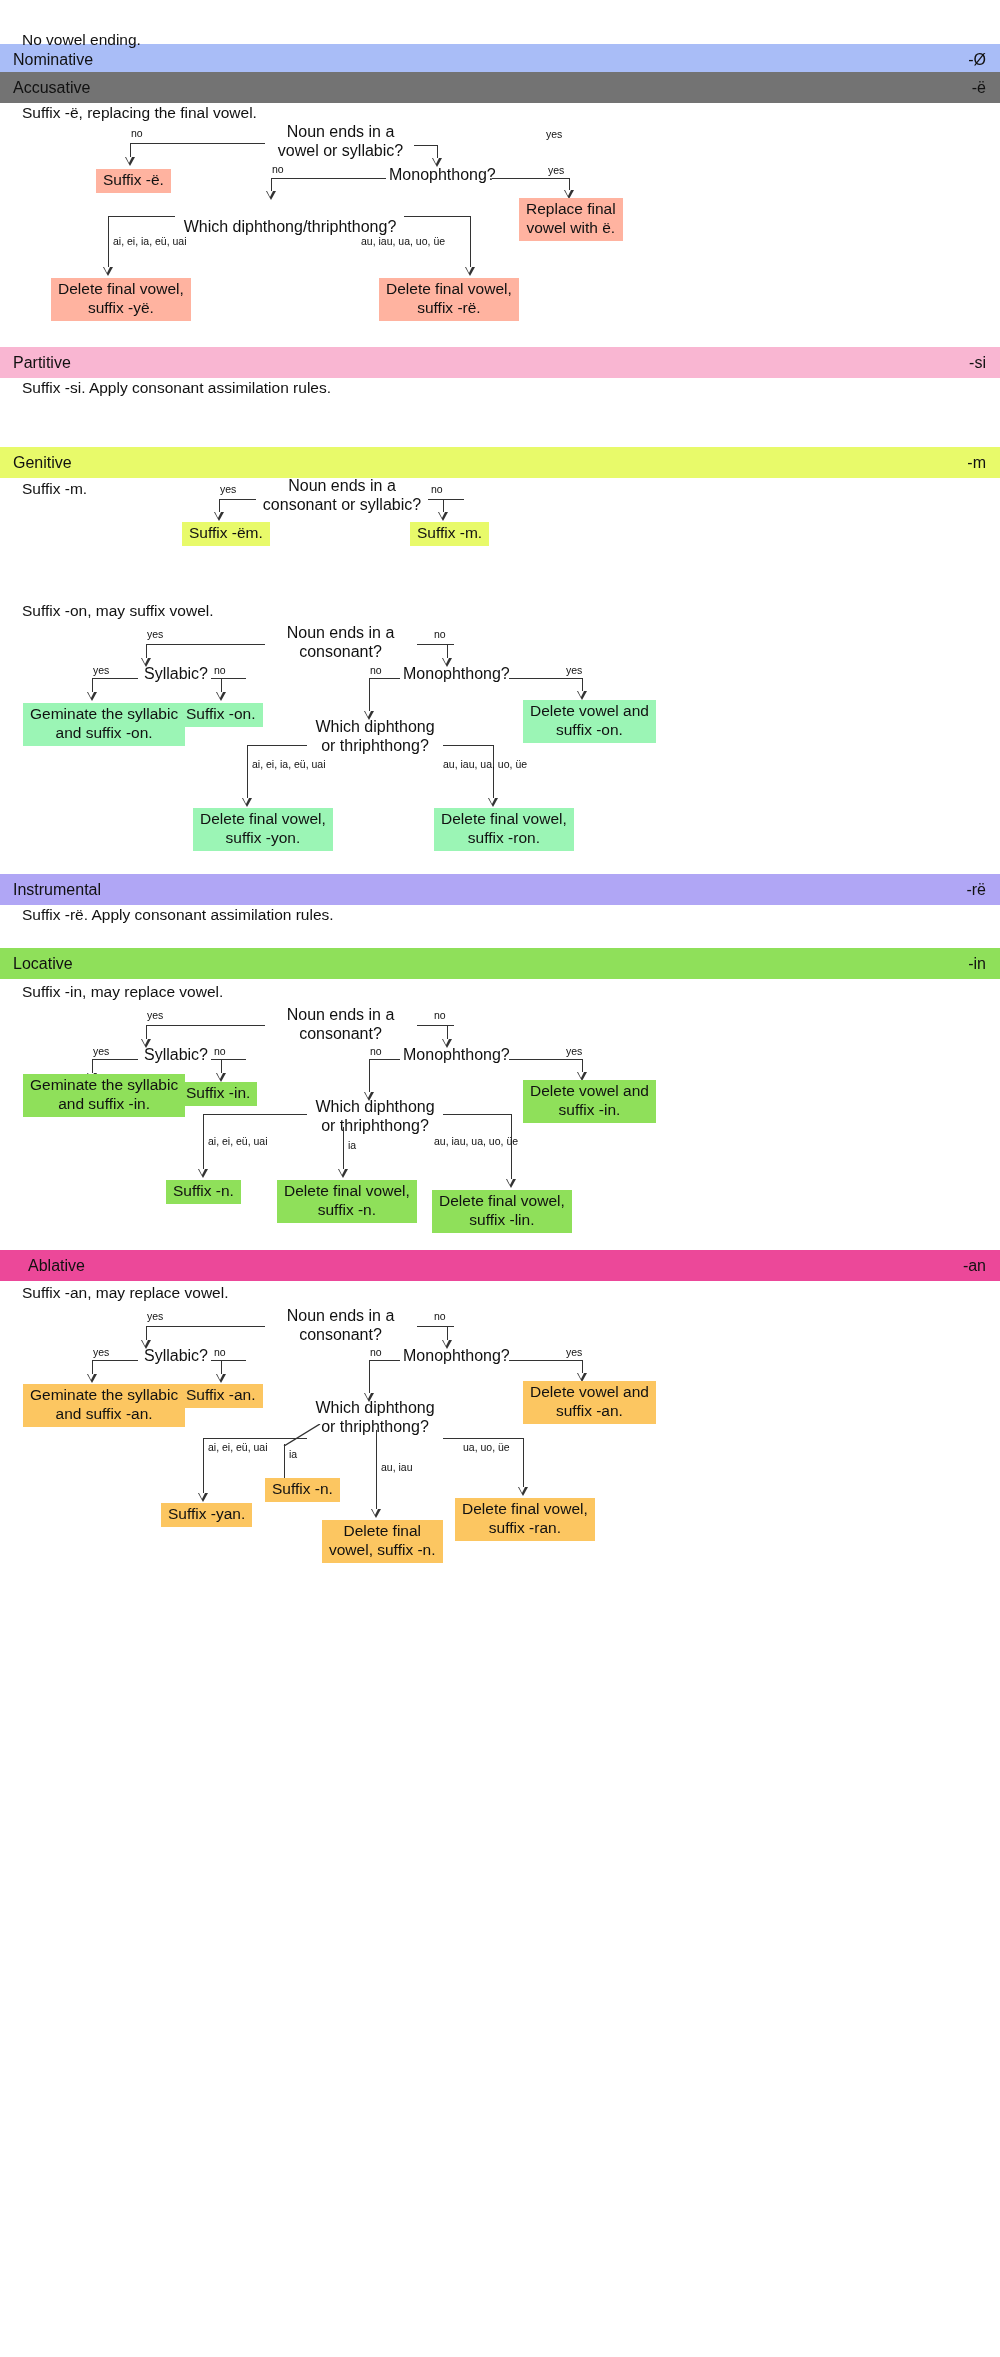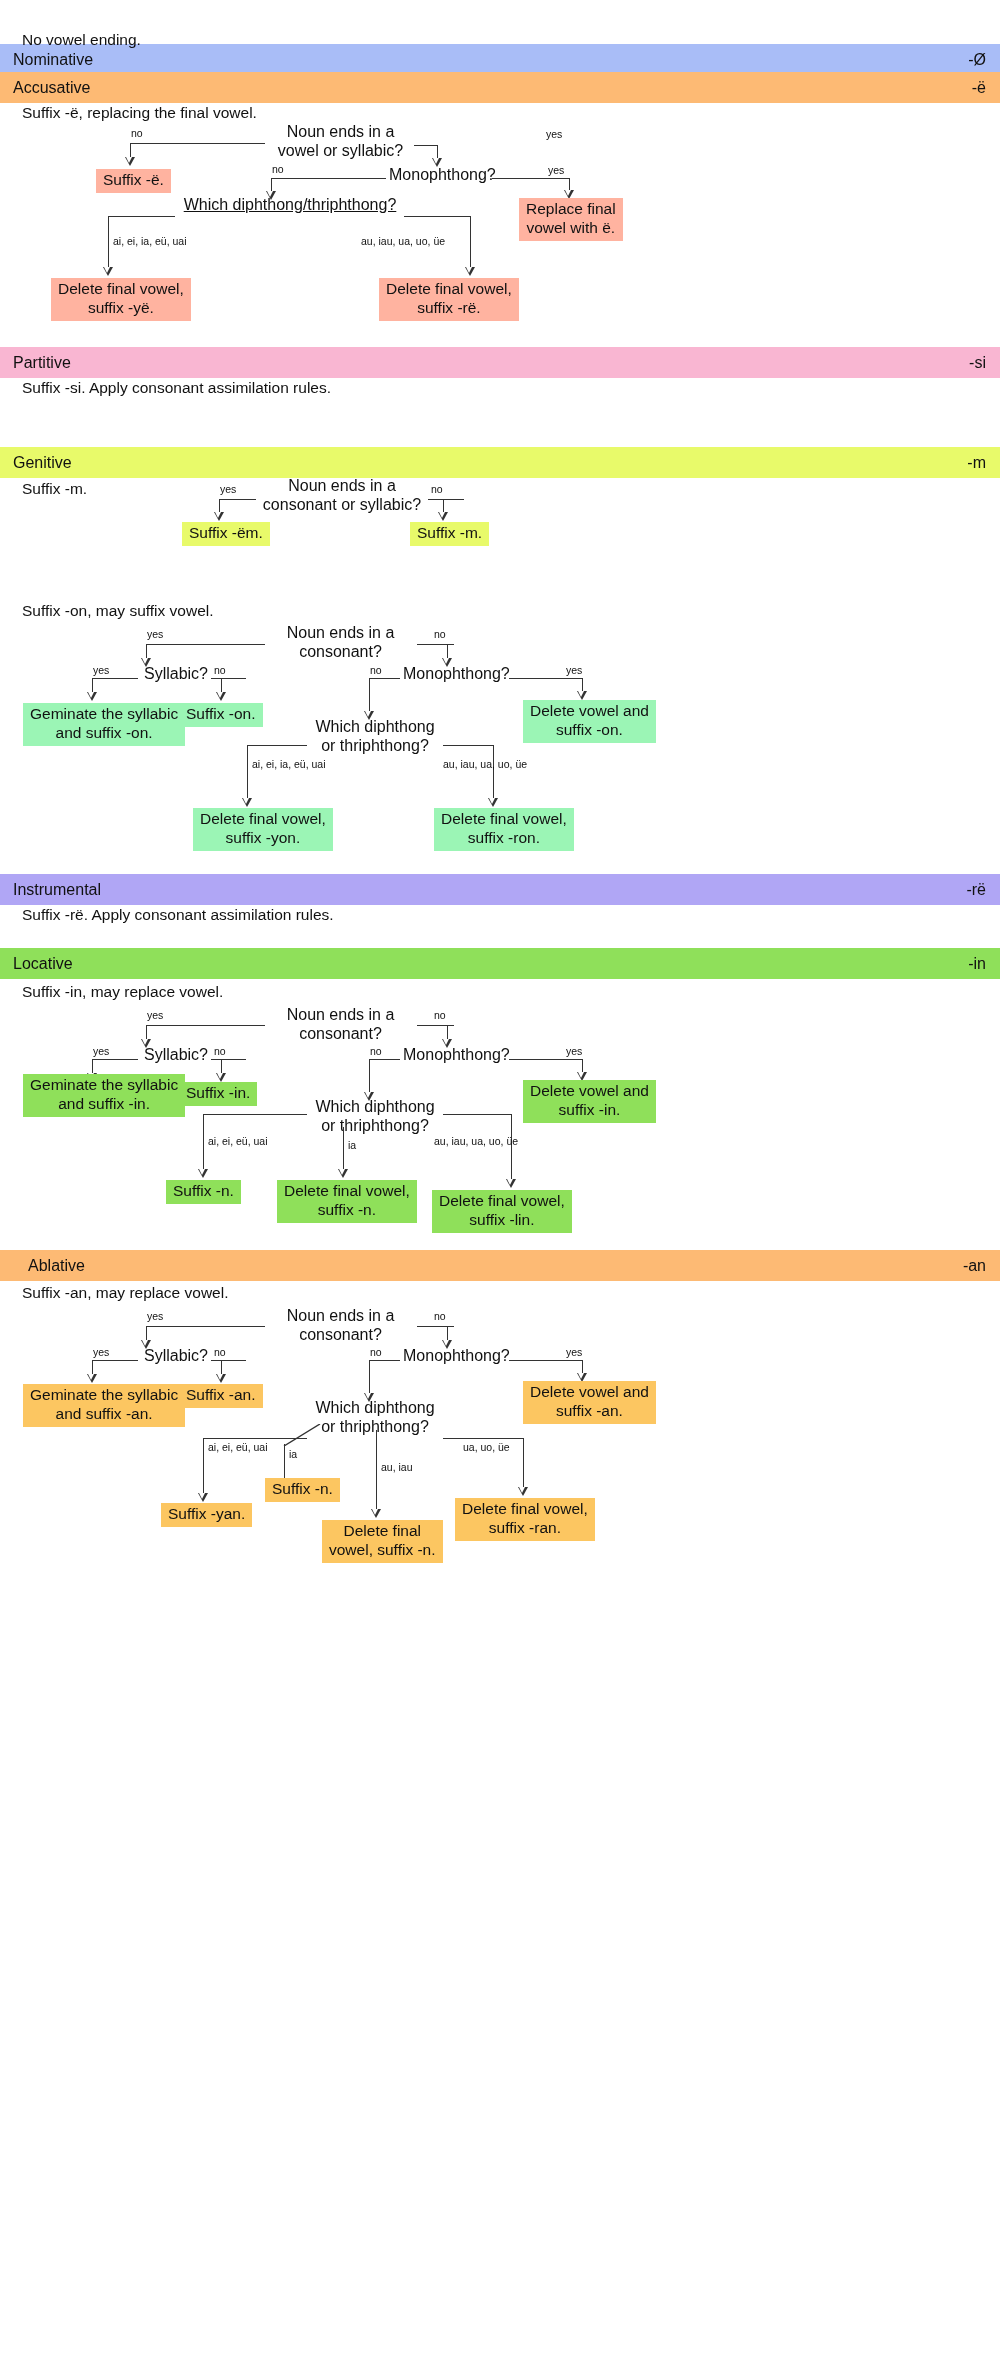--- a/index.html
+++ b/index.html
@@ -86,21 +86,21 @@
 <body>
 
 <div class="page">
 
   <div class="case-bar" style="top:0px;background:#a9bdf7;margin-top:44px;">
     <span>Nominative</span>
     <span>-Ø</span>
   </div>
   <div class="case-desc" style="top:32px;">No vowel ending.</div>
 
-  <div class="case-bar" style="top:72px;background:#fdba74;align-items:center;">
+  <div class="case-bar" style="top:72px;background:#737373;align-items:center;">
     <span>Accusative</span>
     <span>-ë</span>
   </div>
   <div class="case-desc" style="top:105px;">Suffix -ë, replacing the final vowel.</div>
 
   <div class="node q" style="left:268px;top:123px;width:145px;">
     <div>Noun ends in a</div>
     <div>vowel or syllabic?</div>
   </div>
 
@@ -124,21 +124,21 @@
 
   <span class="edge-label" style="left:548px;top:165px;">yes</span>
   <div class="hline" style="left:492px;top:178px;width:77px;"></div>
   <div class="vline" style="left:569px;top:178px;height:13px;"></div>
   <div class="arrow" style="left:563.5px;top:190px;"></div>
   <div class="box" style="left:519px;top:198px;background:#ffb3a0;">
     <div>Replace final</div>
     <div>vowel with ë.</div>
   </div>
 
-  <div class="node q" style="left:180px;top:196px;width:220px;text-decoration:underline;">Which diphthong/thriphthong?</div>
+  <div class="node q" style="left:180px;top:218px;width:220px;">Which diphthong/thriphthong?</div>
 
   <div class="hline" style="left:108px;top:216px;width:67px;"></div>
   <div class="vline" style="left:108px;top:216px;height:52px;"></div>
   <div class="arrow" style="left:102.5px;top:267px;"></div>
   <span class="edge-label" style="left:113px;top:236px;">ai, ei, ia, eü, uai</span>
   <div class="box" style="left:51px;top:278px;background:#ffb3a0;">
     <div>Delete final vowel,</div>
     <div>suffix -yë.</div>
   </div>
 
@@ -322,21 +322,21 @@
 
   <div class="hline" style="left:443px;top:1114px;width:68px;"></div>
   <div class="vline" style="left:511px;top:1114px;height:66px;"></div>
   <div class="arrow" style="left:505.5px;top:1179px;"></div>
   <span class="edge-label" style="left:434px;top:1136px;">au, iau, ua, uo, üe</span>
   <div class="box" style="left:432px;top:1190px;background:#8fe05a;">
     <div>Delete final vowel,</div>
     <div>suffix -lin.</div>
   </div>
 
-  <div class="case-bar" style="top:1250px;background:#fdba74;padding-left:28px;">
+  <div class="case-bar" style="top:1250px;background:#ec4899;padding-left:28px;">
     <span>Ablative</span>
     <span>-an</span>
   </div>
   <div class="case-desc" style="top:1285px;">Suffix -an, may replace vowel.</div>
 
   <div class="node q" style="left:268px;top:1307px;width:145px;">
     <div>Noun ends in a</div>
     <div>consonant?</div>
   </div>
   <span class="edge-label" style="left:147px;top:1311px;">yes</span>

